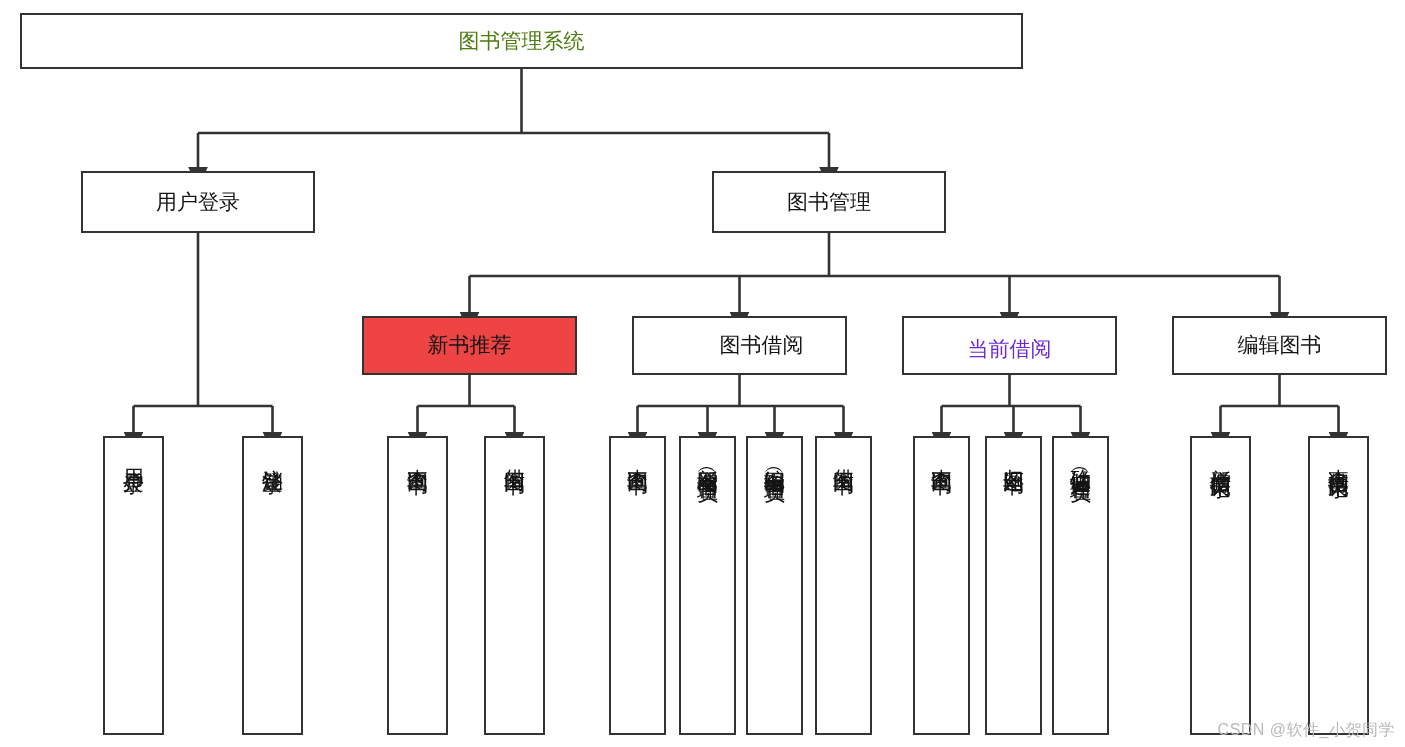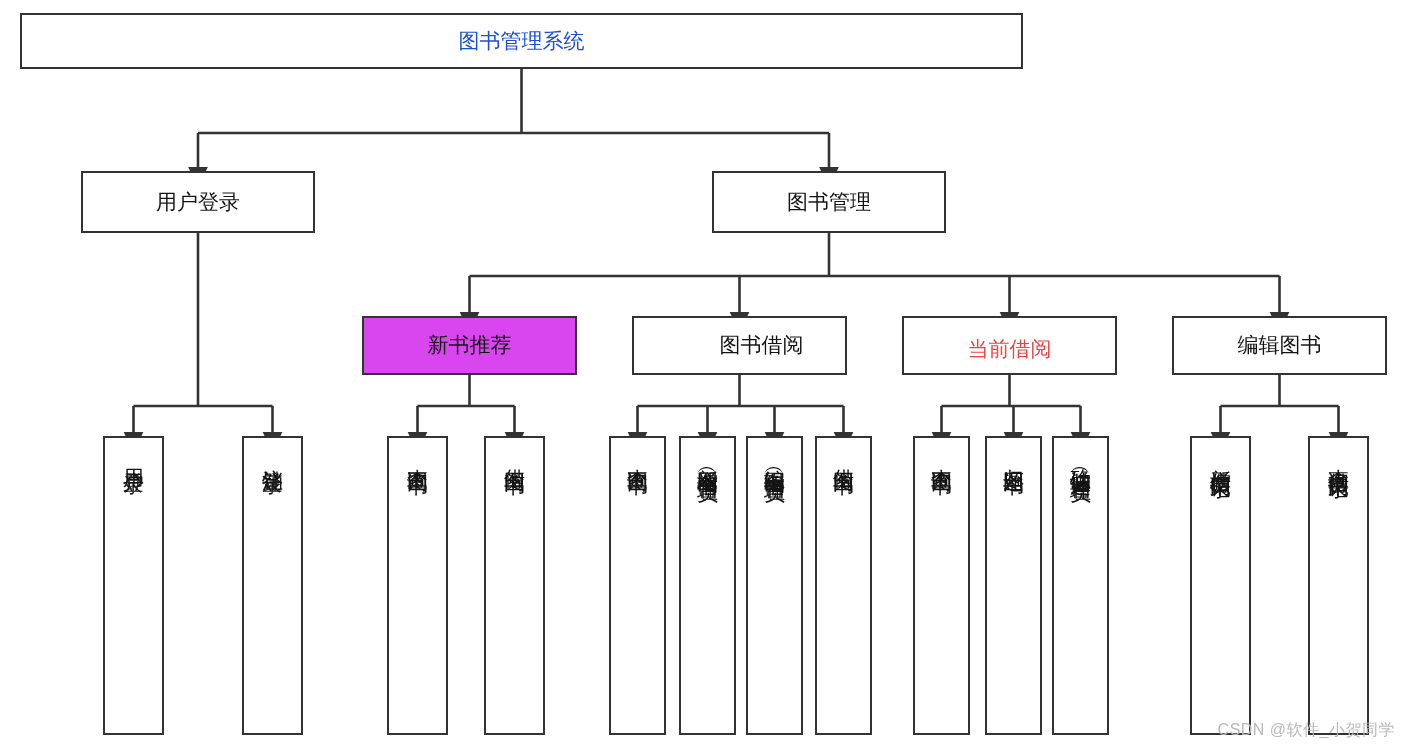--- a/index.html
+++ b/index.html
@@ -107,36 +107,36 @@
         <line x1="1080.5" y1="406" x2="1080.5" y2="435" stroke="#333333" stroke-width="2.6" marker-end="url(#arrowhead)"></line>
         <line x1="1279.5" y1="375" x2="1279.5" y2="406" stroke="#333333" stroke-width="2.6"></line>
         <line x1="1220.5" y1="406" x2="1338.5" y2="406" stroke="#333333" stroke-width="2.6"></line>
         <line x1="1220.5" y1="406" x2="1220.5" y2="435" stroke="#333333" stroke-width="2.6" marker-end="url(#arrowhead)"></line>
         <line x1="1338.5" y1="406" x2="1338.5" y2="435" stroke="#333333" stroke-width="2.6" marker-end="url(#arrowhead)"></line>
       </g>
   </svg>
 
   <div id="node-layer">
       <div class="node-box" style="left: 20px; top: 13px; width: 1003px; height: 56px; border-color: rgb(51, 51, 51); background: rgb(255, 255, 255);">
-        <span class="node-label" style="color: #1d4ed8;">图书管理系统</span>
+        <span class="node-label" style="color: #4d7c0f;">图书管理系统</span>
       </div>
       <div class="node-box" style="left: 81px; top: 171px; width: 234px; height: 62px; border-color: rgb(51, 51, 51); background: rgb(255, 255, 255);">
         <span class="node-label" style="color: rgb(20, 20, 20);">用户登录</span>
       </div>
       <div class="node-box" style="left: 712px; top: 171px; width: 234px; height: 62px; border-color: rgb(51, 51, 51); background: rgb(255, 255, 255);">
         <span class="node-label" style="color: rgb(20, 20, 20);">图书管理</span>
       </div>
-      <div class="node-box" style="left: 362px; top: 316px; width: 215px; height: 59px; border-color: rgb(51, 51, 51); background: #d946ef;">
+      <div class="node-box" style="left: 362px; top: 316px; width: 215px; height: 59px; border-color: rgb(51, 51, 51); background: #ef4444;">
         <span class="node-label" style="color: rgb(20, 20, 20);">新书推荐</span>
       </div>
       <div class="node-box" style="left: 632px; top: 316px; width: 215px; height: 59px; border-color: rgb(51, 51, 51); background: rgb(255, 255, 255); padding-left: 44px;">
         <span class="node-label" style="color: rgb(20, 20, 20);">图书借阅</span>
       </div>
       <div class="node-box" style="left: 902px; top: 316px; width: 215px; height: 59px; border-color: rgb(51, 51, 51); background: rgb(255, 255, 255);">
-        <span class="node-label" style="color: #ef4444; margin-top: 8px;">当前借阅</span>
+        <span class="node-label" style="color: #6d28d9; margin-top: 8px;">当前借阅</span>
       </div>
       <div class="node-box" style="left: 1172px; top: 316px; width: 215px; height: 59px; border-color: rgb(51, 51, 51); background: rgb(255, 255, 255);">
         <span class="node-label" style="color: rgb(20, 20, 20);">编辑图书</span>
       </div>
       <div class="node-box vertical" style="left: 103px; top: 436px; width: 61px; height: 299px; border-color: rgb(51, 51, 51); background: rgb(255, 255, 255);">
         <span class="node-label" style="color: rgb(20, 20, 20);">用户登录</span>
       </div>
       <div class="node-box vertical" style="left: 242px; top: 436px; width: 61px; height: 299px; border-color: rgb(51, 51, 51); background: rgb(255, 255, 255);">
         <span class="node-label" style="color: rgb(20, 20, 20);">注销登录</span>
       </div>

